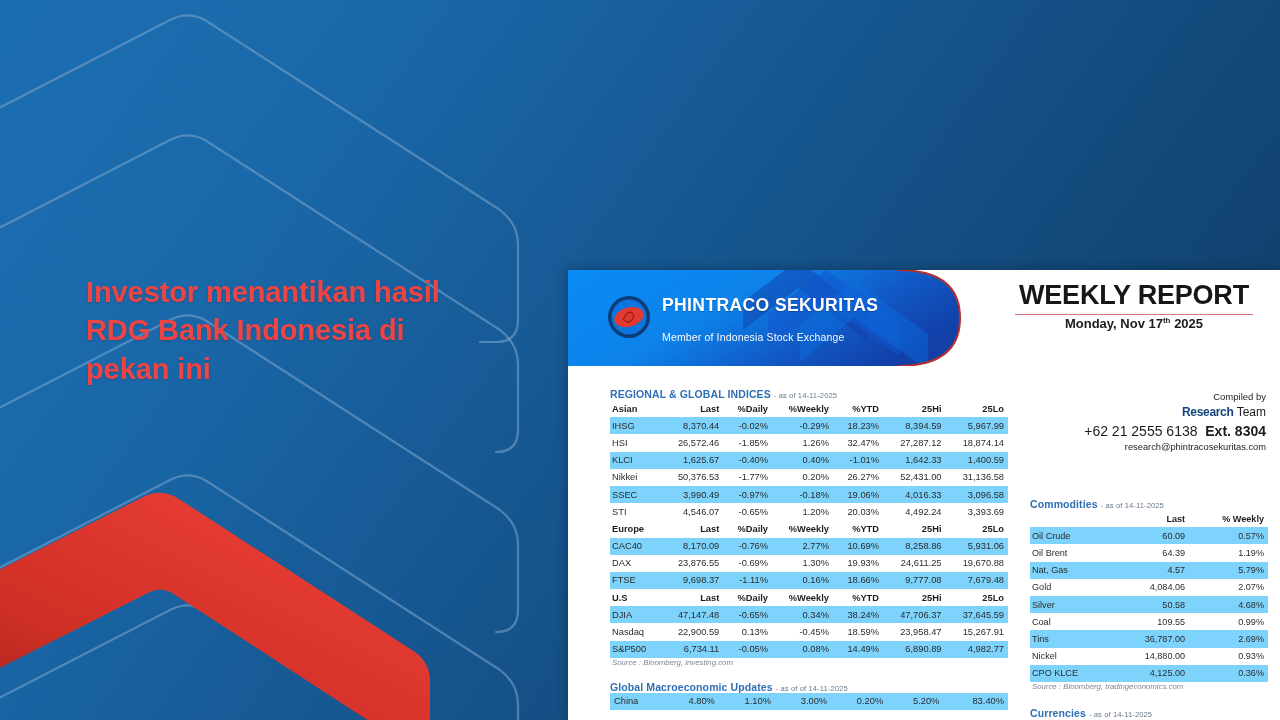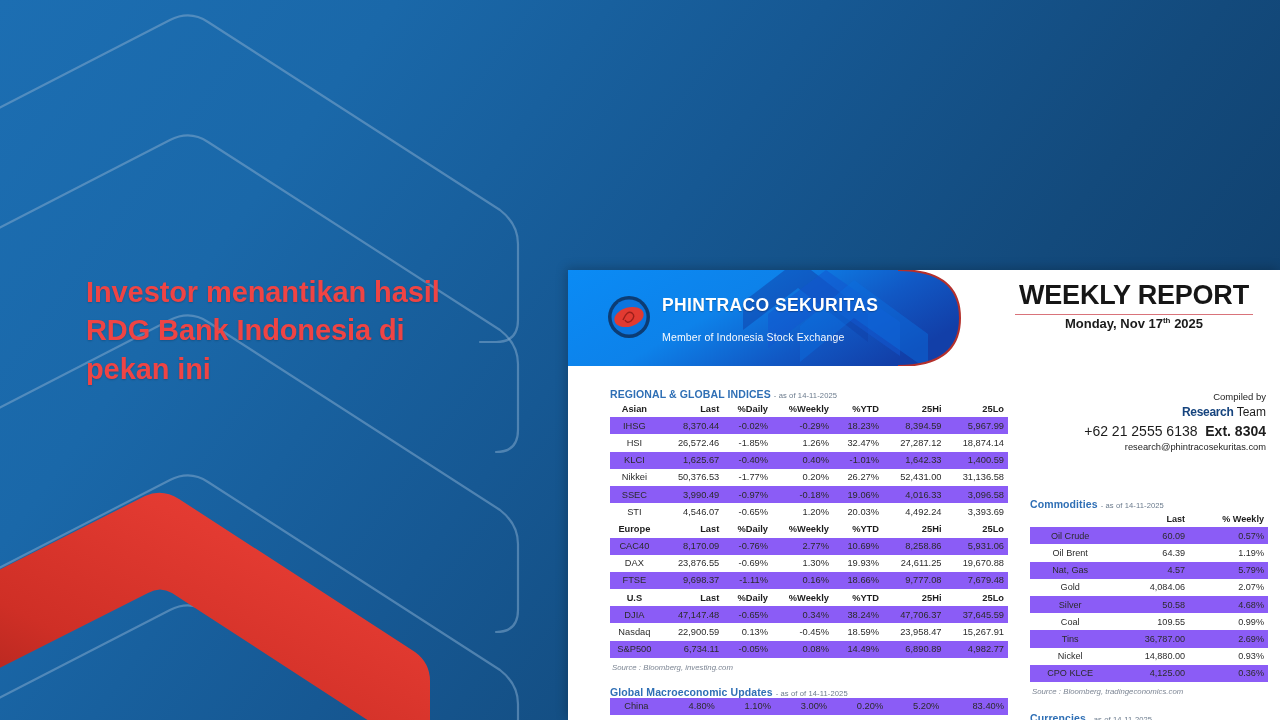--- a/index.html
+++ b/index.html
@@ -137,32 +137,31 @@
     font-size: 9.3px;
     color: #2b2b2b;
   }
   table.fin th, table.fin td {
     padding: 3.6px 4px;
     font-weight: normal;
     text-align: right;
     white-space: nowrap;
   }
   table.fin th:first-child, table.fin td:first-child {
-    text-align: center;
+    text-align: left;
     padding-left: 2px;
   }
   table.fin thead th, table.fin tr.grouphead td {
     font-weight: bold;
     color: #1e1e1e;
   }
-  table.fin tr.zebra { background: #8b5cf6; }
+  table.fin tr.zebra { background: #7dd3fc; }
   .src {
     font-size: 7.8px; color: #7d8694;
     font-style: italic;
-    margin-top: 5px;
     padding-left: 2px;
   }
 
   
   #left-col {
     position: absolute; left: 42px; top: 118px;
     width: 398px;
   }
   #macro-block { margin-top: 14px; }
   #macro-block table.fin td, #macro-block table.fin th { padding: 3.4px 4px; }

